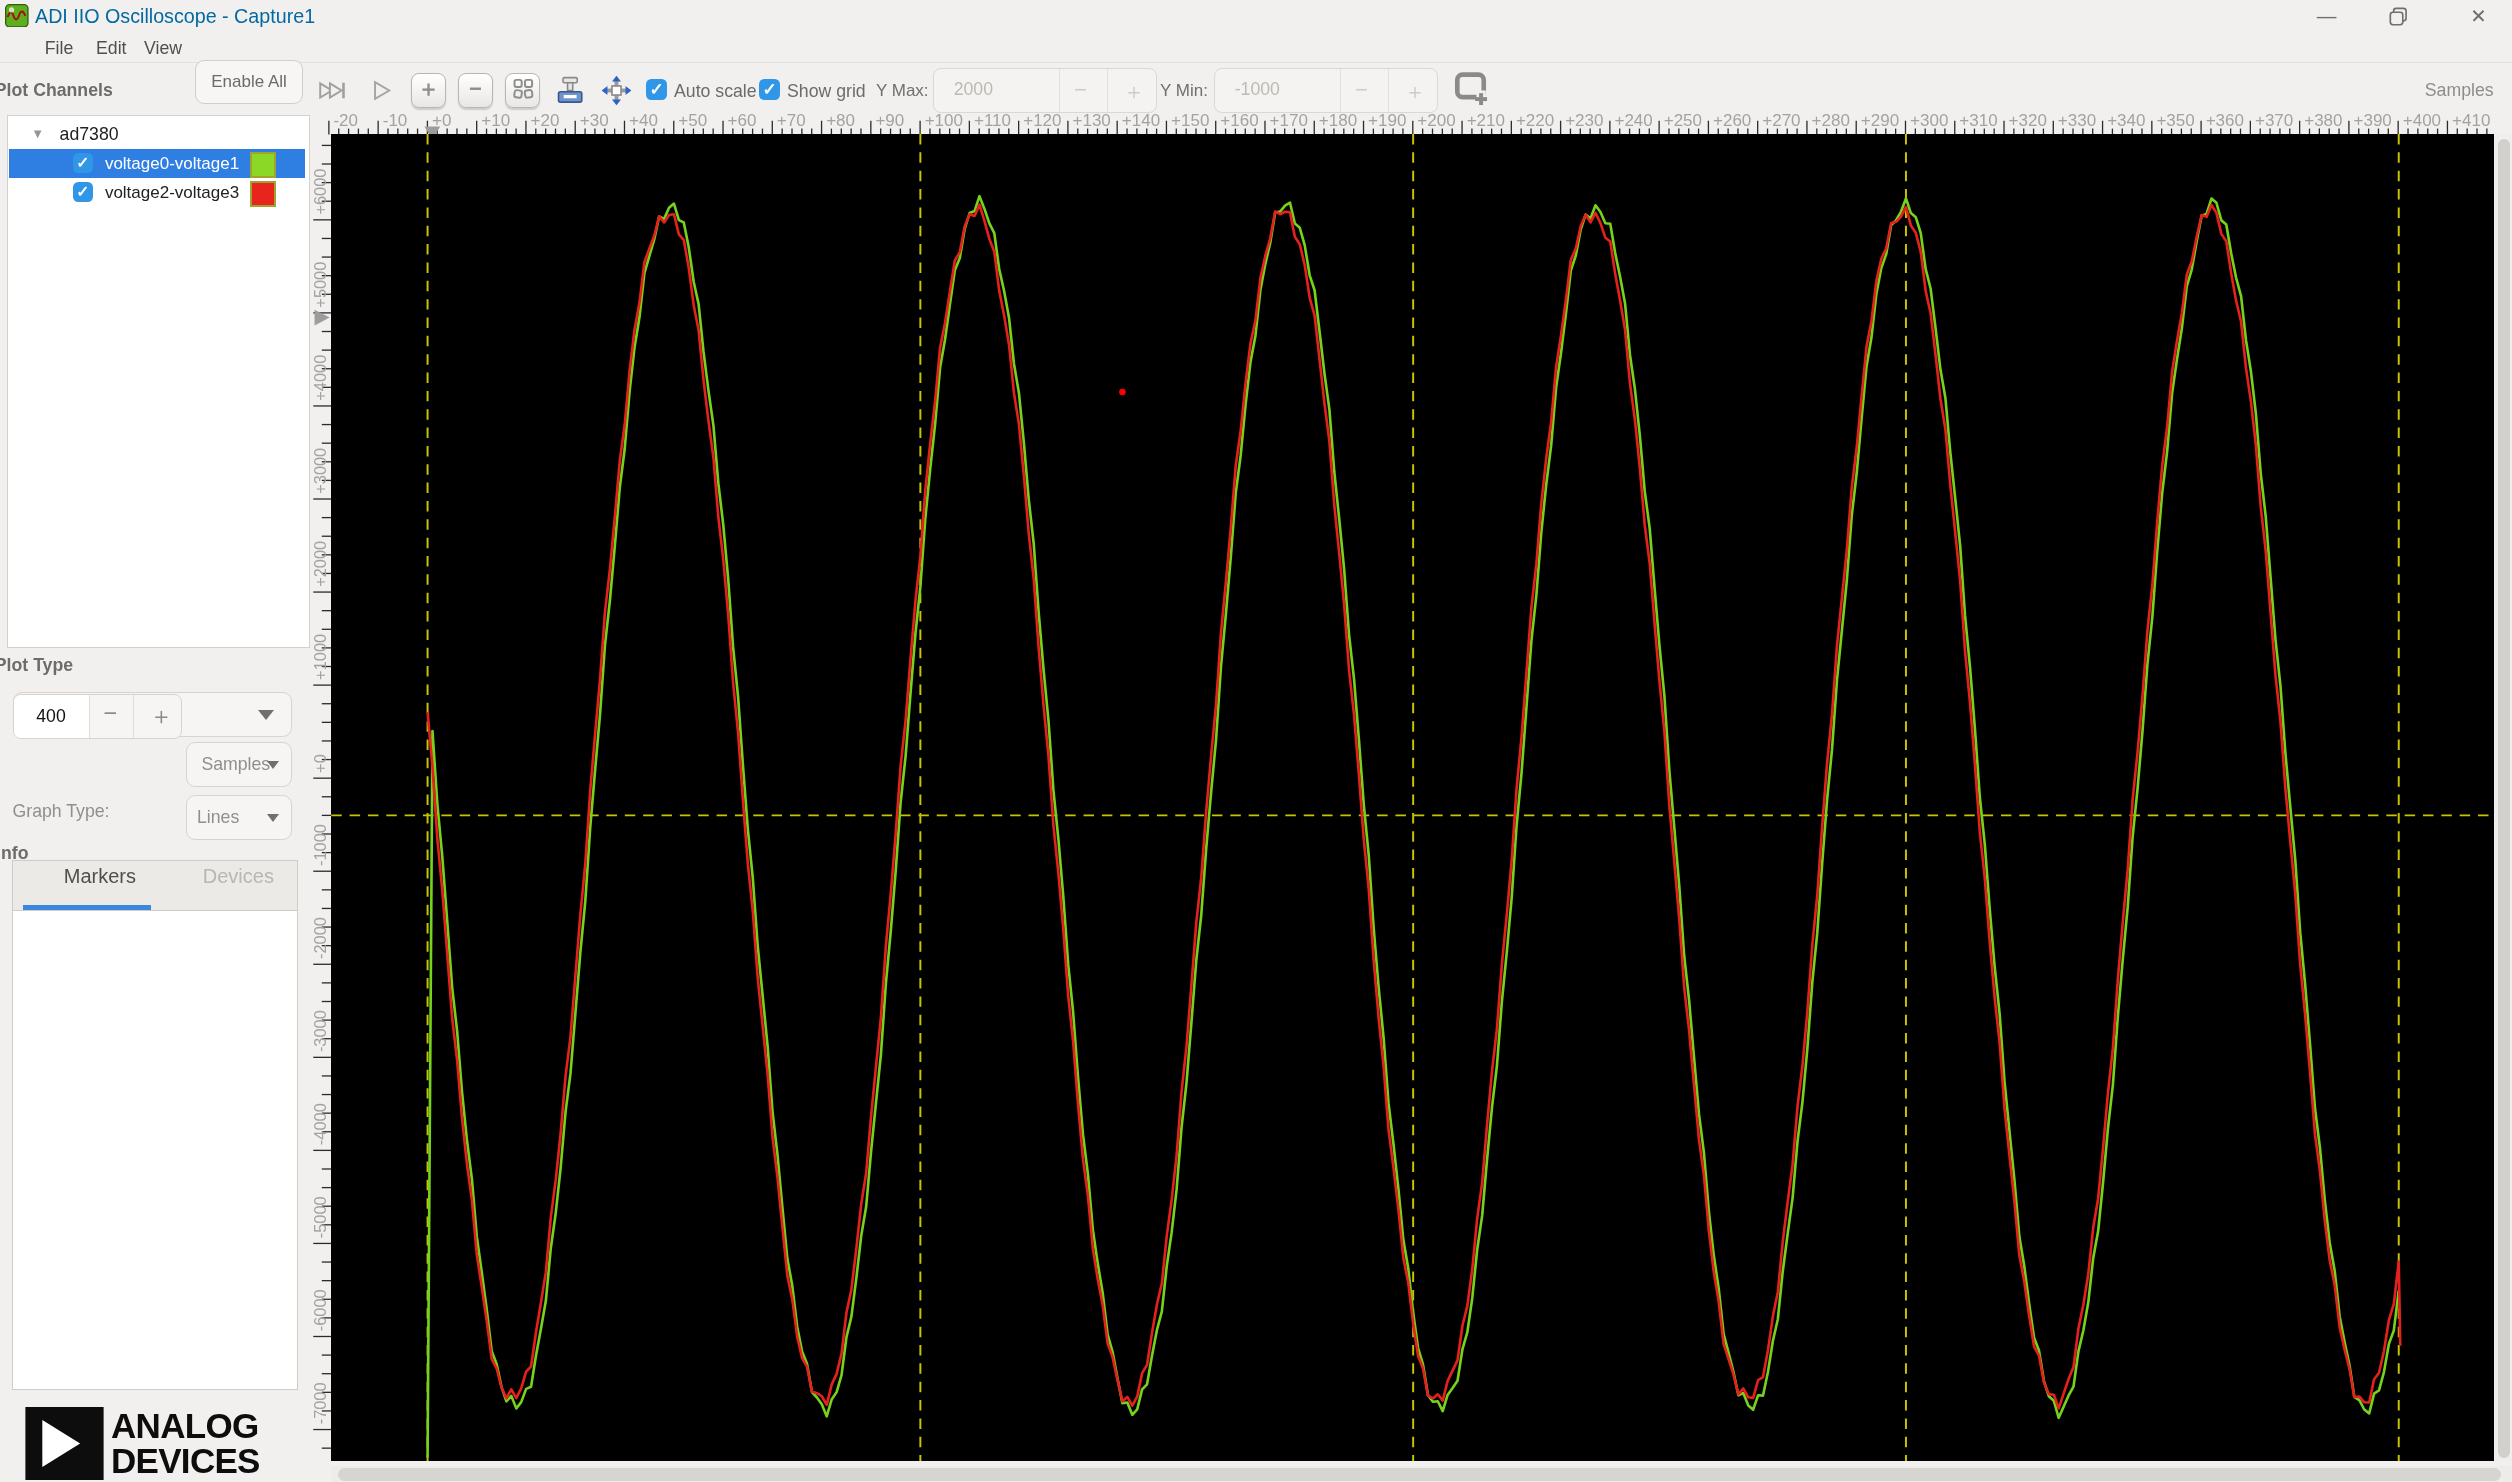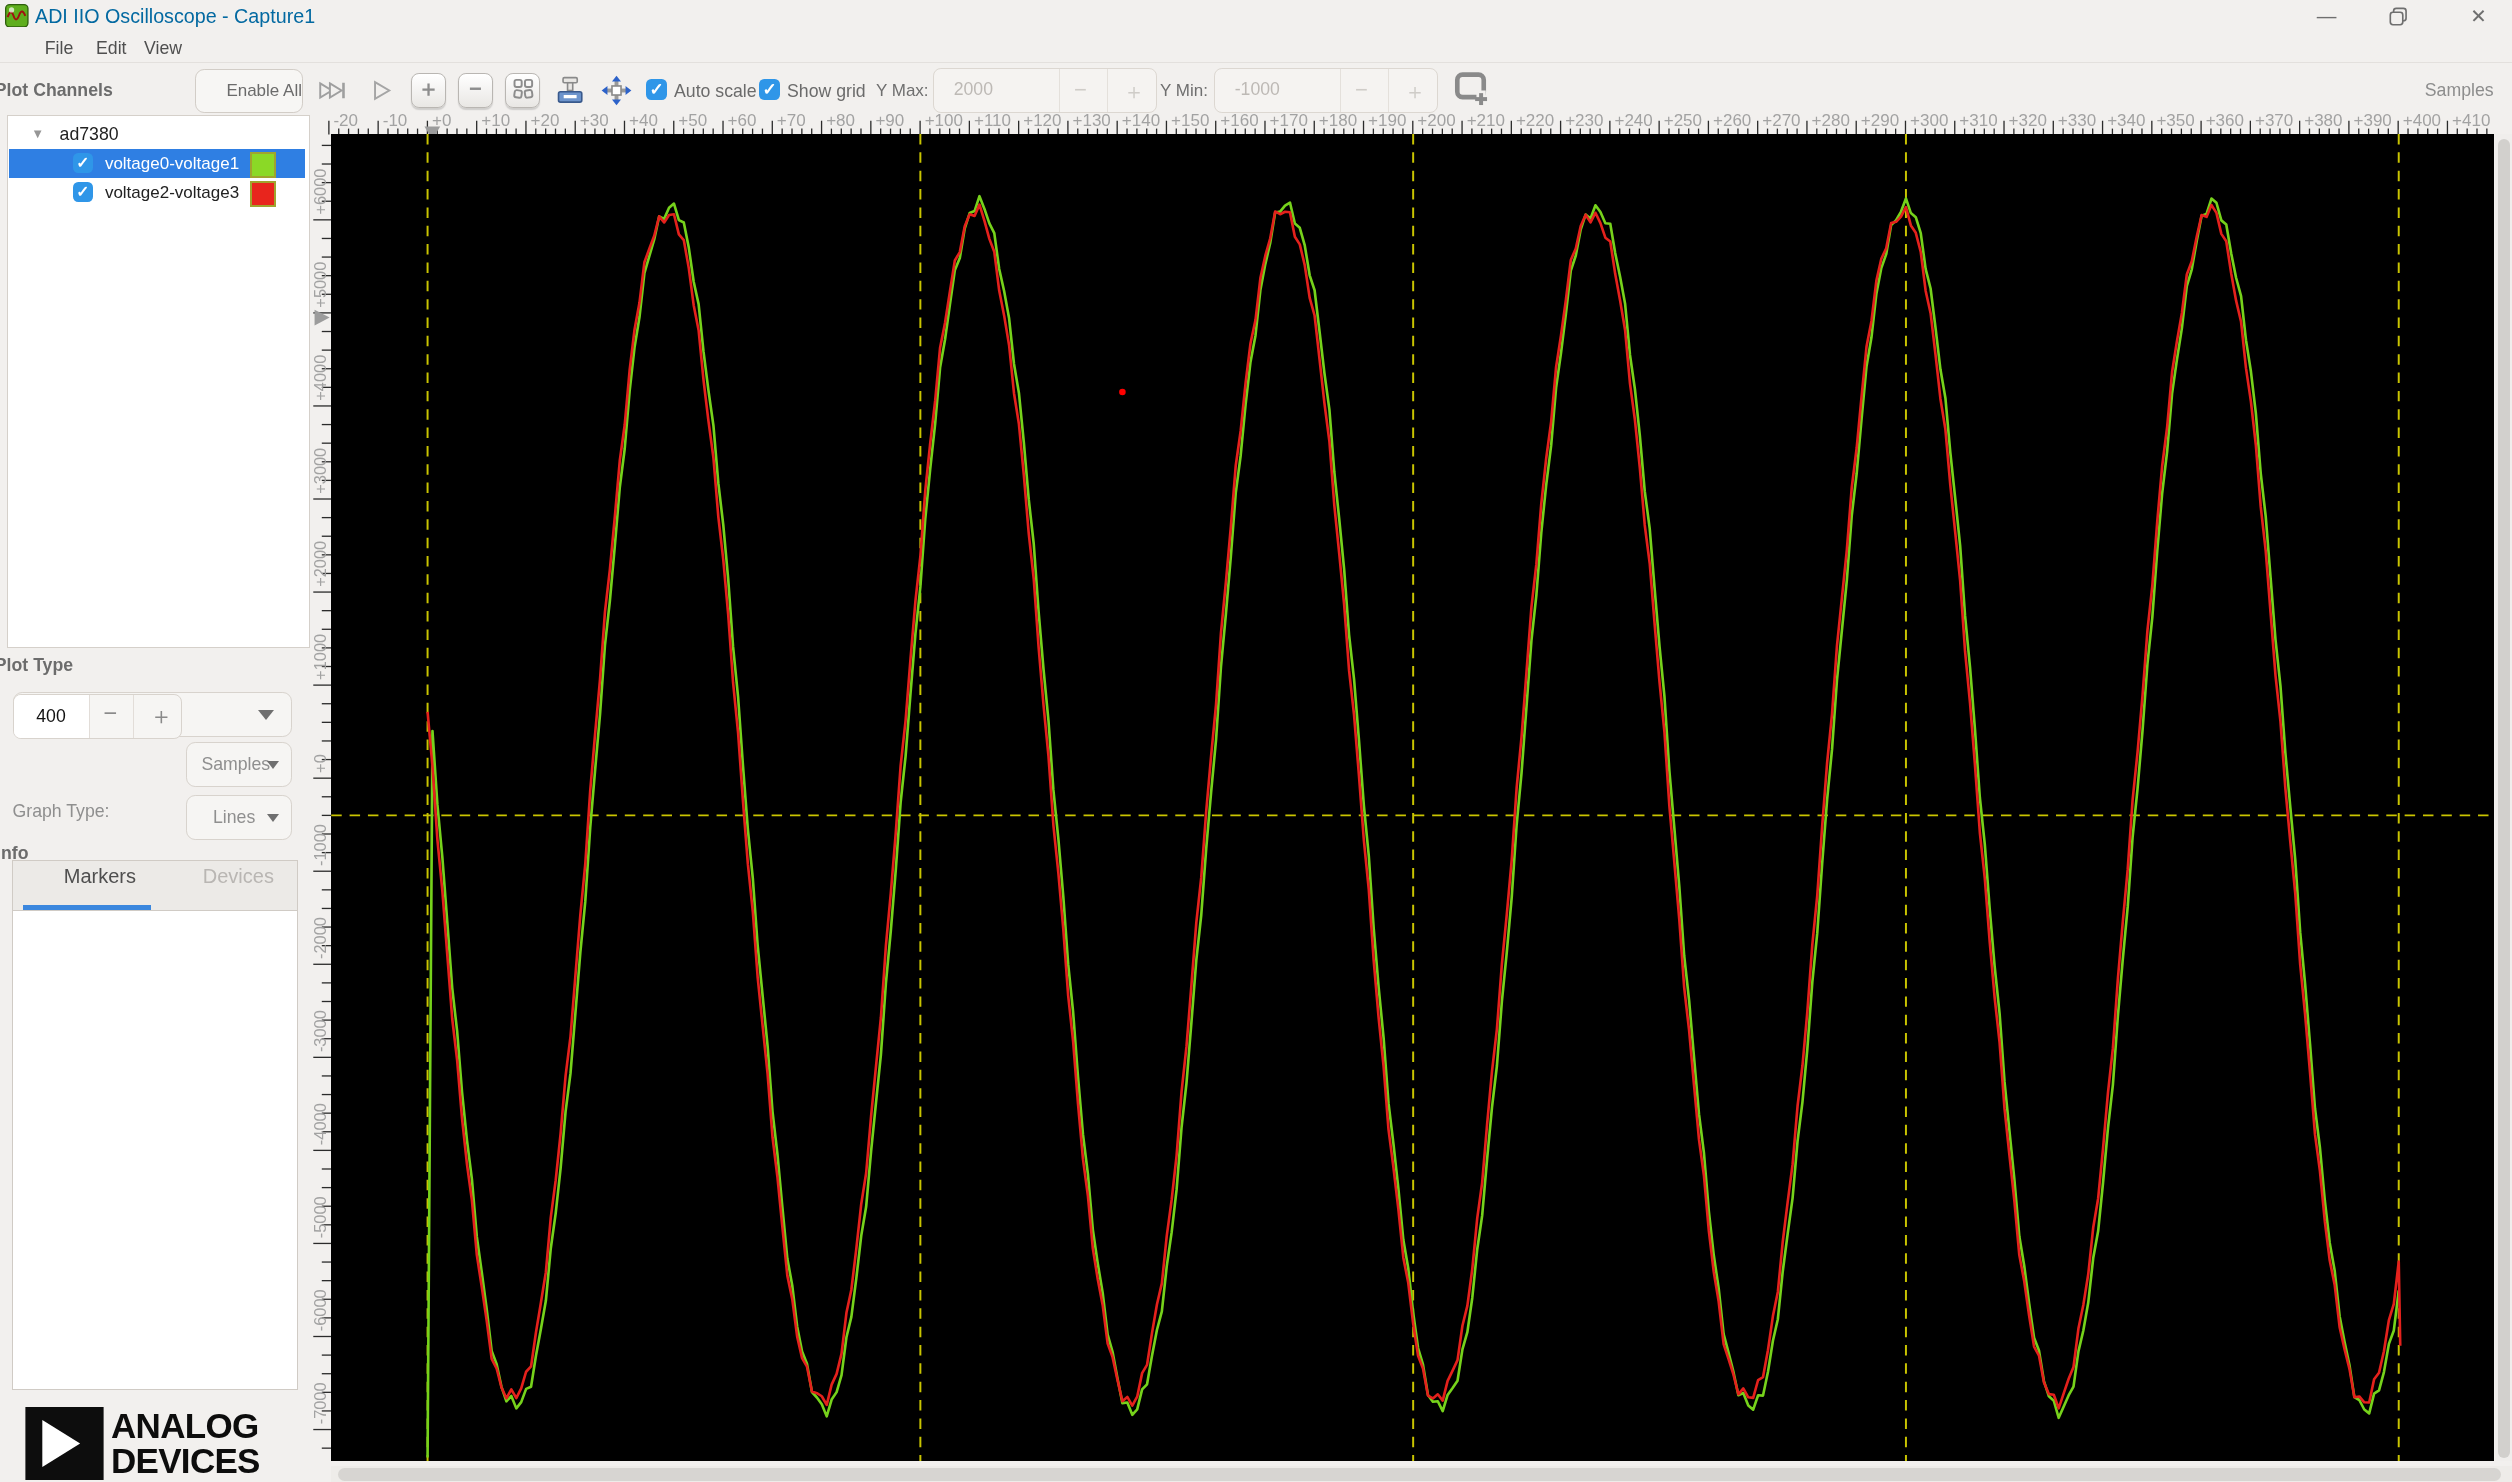--- a/index.html
+++ b/index.html
@@ -8,22 +8,22 @@
   .abs{position:absolute;}
   
   #titlebar{left:0;top:0;width:2512px;height:30px;}
   #app-title{left:35px;top:4.6px;font-size:19.7px;color:#0369a1;}
   .winbtn{top:6.6px;width:39px;height:19.7px;text-align:center;color:#6f6f6f;font-size:19.7px;line-height:19.7px;}
   
   .menu-item{top:38px;font-size:17.7px;color:#4f4f4f;margin-left:33px;}
   #menu-sep{left:0;top:62px;width:2512px;height:1.3px;background:#e3e0dd;}
   
   .hdr{font-size:17.7px;font-weight:bold;color:#6c6c6c;}
-  #enable-all{left:195px;top:69px;width:106px;height:42px;border:1.3px solid #d2cdc7;border-radius:9.2px;
-      background:#f7f6f4;color:#6b6b6b;font-size:17px;text-align:right;line-height:41px;}
+  #enable-all{left:195px;top:60px;width:106px;height:42px;border:1.3px solid #d2cdc7;border-radius:9.2px;
+      background:#f7f6f4;color:#6b6b6b;font-size:17px;text-align:center;line-height:41px;}
   .tb-ico{top:75px;width:31px;height:31px;}
   .tb-btn{top:73px;width:33px;height:33px;border:1.3px solid #b9b6b2;border-radius:7.9px;
       background:linear-gradient(#ffffff,#e9e7e4);box-shadow:0 1.3px 1.3px rgba(0,0,0,.15);
       color:#8d8d8d;font-size:22px;font-weight:bold;text-align:center;line-height:30px;}
   .cb{width:21px;height:21px;border-radius:5.2px;background:#2f96e8;color:#fff;
       font-size:17px;font-weight:bold;text-align:center;line-height:21px;}
   .cb-lbl{font-size:17.7px;color:#6b6b6b;}
   .tb-lbl{font-size:17px;color:#6f6f6f;}
   .spin{height:43px;border:1.3px solid #dcd7d1;border-radius:7.9px;background:#f5f3f1;}
   .spin .val{position:absolute;left:19.7px;top:9.8px;font-size:17.7px;color:#bdb9b5;}
@@ -188,21 +188,21 @@
     <span id="count-minus" style="left:90px">−</span>
     <span id="count-div2"></span>
     <span id="count-plus" style="left:136px">＋</span>
   </div>
   <div class="abs dd" style="left:186px;top:734px;width:104px;height:43px">
     <span class="dd-txt" style="left:14.4px">Samples</span>
     <span class="caret" style="left:80px;top:18.4px;border-left-width:6.6px;border-right-width:6.6px;border-top-width:8.5px"></span>
   </div>
   <div class="abs" style="left:12.5px;top:801px;font-size:17.7px;color:#8f8f8f">Graph Type:</div>
   <div class="abs dd" style="left:186px;top:787px;width:104px;height:43px">
-    <span class="dd-txt" style="left:26px">Lines</span>
+    <span class="dd-txt" style="left:10px">Lines</span>
     <span class="caret" style="left:80px;top:18.4px;border-left-width:6.6px;border-right-width:6.6px;border-top-width:8.5px"></span>
   </div>
 
   <div class="abs hdr" style="left:-3.9px;top:843px">Info</div>
   <div class="abs" id="tabs-box">
     <span class="tab" style="left:51px;color:#4f4f4f">Markers</span>
     <span class="tab" style="left:190px;color:#b9b6b3">Devices</span>
     <span id="tab-underline"></span>
   </div>
   <div class="abs" id="info-panel"></div>

